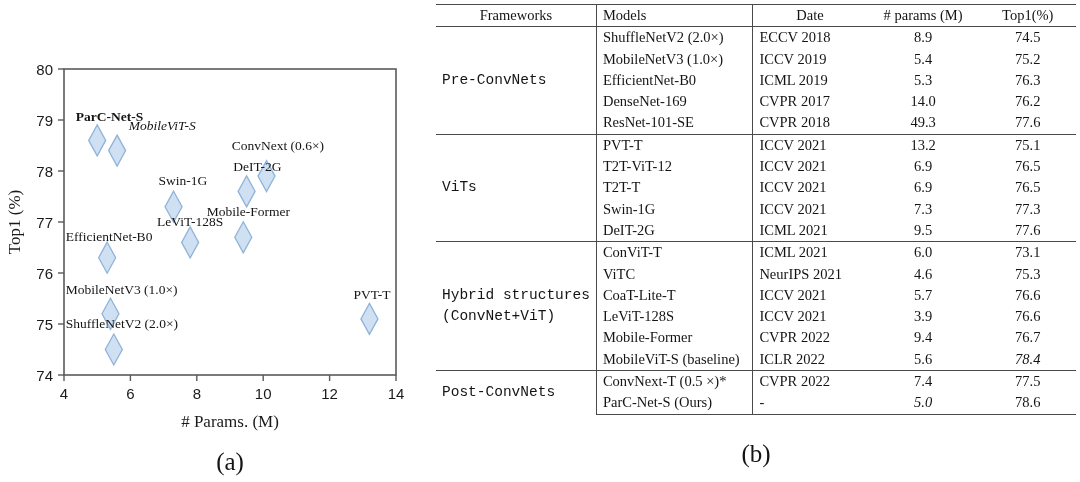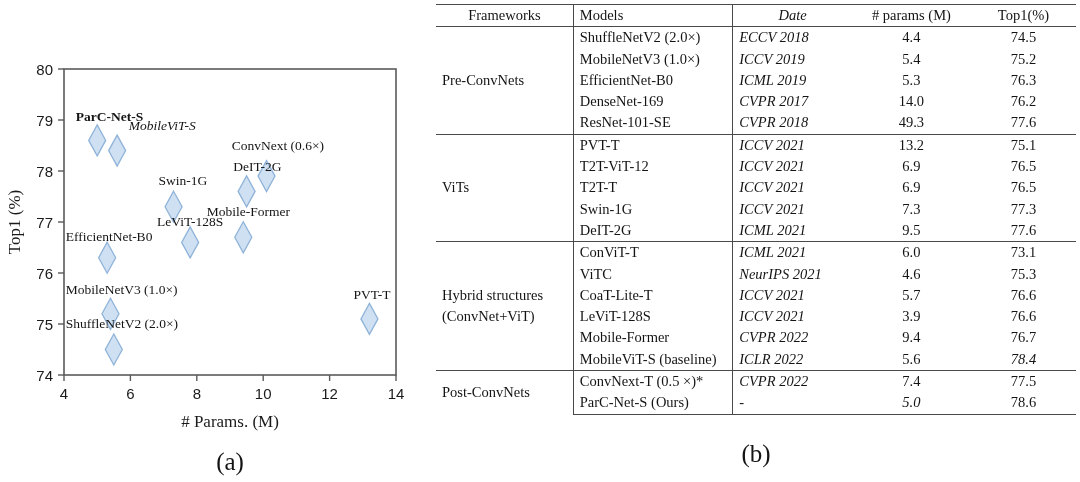--- a/index.html
+++ b/index.html
@@ -83,31 +83,31 @@
   tr.rule-top > * { border-top: 1.7px solid #4a4a4a; }
   tr.rule-head > * { border-bottom: 1.4px solid #4a4a4a; }
   tr.rule-group > * { border-top: 1.4px solid #4a4a4a; }
   tr.rule-bottom > * { border-bottom: 1.7px solid #4a4a4a; }
 
   
   .c-frame  { width: 136px; vertical-align: middle;
               border-right: 1.3px solid #4a4a4a; }
   .c-model  { width: 158px; text-align: left;
               border-right: 1.3px solid #4a4a4a; margin-left: 37px; }
-  .c-date   { width: 118px; text-align: left; font-style: italic; }
+  .c-date   { width: 118px; text-align: left; }
   .c-params { width: 118px; text-align: center; }
   .c-top1   { width: 104px; text-align: center; }
 
   th.c-model { text-align: left; }
   th.c-date  { text-align: center; }
 
   .b { font-weight: bold; text-align: center; }
   .i { font-style: italic; }
 
-  .frame-cell-multi { line-height: 19px; }
+  .frame-cell-multi { line-height: 19px; font-family: Liberation Mono, monospace; }
 
   .cap-b {
     position: absolute;
     left: 0; right: 0;
     top: 440px;
     text-align: center;
     font-family: "Liberation Serif", "DejaVu Serif", serif;
     font-size: 25px;
     color: #141414;
   }
@@ -183,21 +183,21 @@
             <th class="c-date">Date</th>
             <th class="c-params"># params (M)</th>
             <th class="c-top1">Top1(%)</th>
           </tr>
           <tr class="">
             <td class="c-frame frame-cell-multi" rowspan="5">
               <div>Pre-ConvNets</div>
             </td>
             <td class="c-model">ShuffleNetV2 (2.0×)</td>
             <td class="c-date">ECCV 2018</td>
-            <td class="c-params">4.4</td>
+            <td class="c-params">8.9</td>
             <td class="c-top1">74.5</td>
           </tr>
           <tr class="">
             <td class="c-model">MobileNetV3 (1.0×)</td>
             <td class="c-date">ICCV 2019</td>
             <td class="c-params">5.4</td>
             <td class="c-top1">75.2</td>
           </tr>
           <tr class="">
             <td class="c-model">EfficientNet-B0</td>

